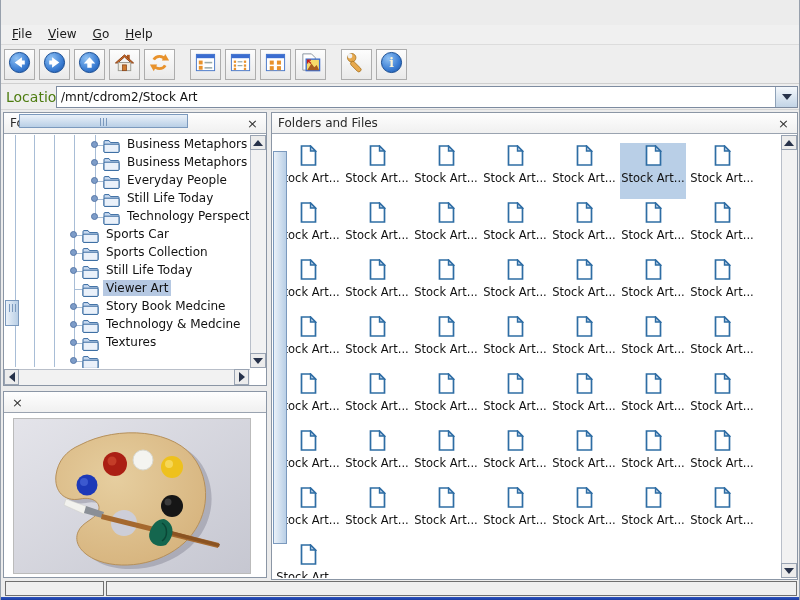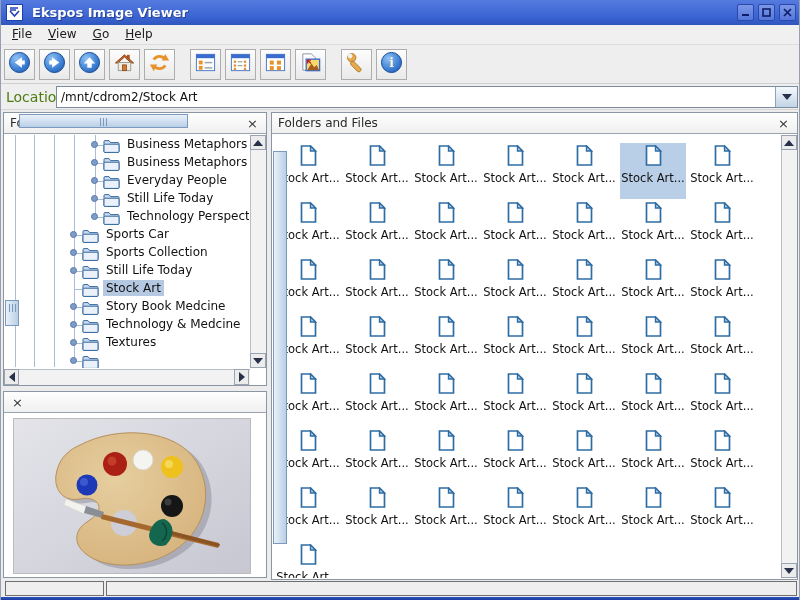--- a/index.html
+++ b/index.html
@@ -107,46 +107,20 @@
   #status-left  { left:4px;  width:99px; }
   #status-right { left:105px; width:691px; }
   #bottom-border { position:absolute; left:0; top:597px; width:800px; height:3px;
     background:linear-gradient(#2d53c0,#1c3da0); }
 </style>
 </head>
 <body>
 
 <div id="window">
 
-  <div id="titlebar">
-    <div id="app-icon">
-      <svg width="13" height="13" viewBox="0 0 13 13">
-        <path d="M2 2 h8 M2 4 h6" stroke="#2442b8" stroke-width="1.6" fill="none"></path>
-        <path d="M2 5 L6.5 10 L11 5" stroke="#2442b8" stroke-width="1.6" fill="none"></path>
-      </svg>
-    </div>
-    <span id="title-text">Ekspos Image Viewer</span>
-    <div id="win-controls">
-      <div class="win-btn">
-        <svg width="9" height="9" viewBox="0 0 9 9">
-            <rect x="1" y="6" width="7" height="2" fill="#0d1f66"></rect>
-          </svg>
-      </div>
-      <div class="win-btn">
-        <svg width="9" height="9" viewBox="0 0 9 9">
-            <rect x="1" y="1" width="7" height="7" fill="none" stroke="#0d1f66" stroke-width="1.6"></rect>
-          </svg>
-      </div>
-      <div class="win-btn">
-        <svg width="9" height="9" viewBox="0 0 9 9">
-            <path d="M1 1 L8 8 M8 1 L1 8" stroke="#0d1f66" stroke-width="1.7"></path>
-          </svg>
-      </div>
-    </div>
-  </div>
 
   <div id="menubar">
       <span class="menu-item"><u>F</u>ile</span>
       <span class="menu-item"><u>V</u>iew</span>
       <span class="menu-item"><u>G</u>o</span>
       <span class="menu-item"><u>H</u>elp</span>
     </div>
 
   <div id="toolbar">
       <div class="tb-btn">
@@ -347,21 +321,21 @@
         <div class="tree-folder" style="left:77px; top:129px;"><svg width="17" height="13" viewBox="0 0 17 13">
   <path d="M1 3 L1 1.6 Q1 0.6 2 0.6 L6 0.6 L7.6 2.6 L15 2.6 Q16 2.6 16 3.6 L16 11.4 Q16 12.4 15 12.4 L2 12.4 Q1 12.4 1 11.4 Z" fill="#c9daf0" stroke="#35689f" stroke-width="1"></path>
   <rect x="1" y="4.2" width="15" height="8.2" rx="1" fill="#eaf1fa" stroke="#35689f" stroke-width="1"></rect>
           </svg></div>
         <div class="tree-label" style="left:98px; top:127px;">Still Life Today</div>
         <div class="tree-hline" style="left:69px; top:154px; width:8px;"></div>
         <div class="tree-folder" style="left:77px; top:147px;"><svg width="17" height="13" viewBox="0 0 17 13">
   <path d="M1 3 L1 1.6 Q1 0.6 2 0.6 L6 0.6 L7.6 2.6 L15 2.6 Q16 2.6 16 3.6 L16 11.4 Q16 12.4 15 12.4 L2 12.4 Q1 12.4 1 11.4 Z" fill="#c9daf0" stroke="#35689f" stroke-width="1"></path>
   <rect x="1" y="4.2" width="15" height="8.2" rx="1" fill="#eaf1fa" stroke="#35689f" stroke-width="1"></rect>
           </svg></div>
-        <div class="tree-label selected" style="left:98px; top:145px;">Stock Art</div>
+        <div class="tree-label selected" style="left:98px; top:145px;">Viewer Art</div>
         <div class="tree-hline" style="left:69px; top:172px; width:8px;"></div>
         <div class="tree-handle" style="left:65px; top:168px;"></div>
         <div class="tree-folder" style="left:77px; top:165px;"><svg width="17" height="13" viewBox="0 0 17 13">
   <path d="M1 3 L1 1.6 Q1 0.6 2 0.6 L6 0.6 L7.6 2.6 L15 2.6 Q16 2.6 16 3.6 L16 11.4 Q16 12.4 15 12.4 L2 12.4 Q1 12.4 1 11.4 Z" fill="#c9daf0" stroke="#35689f" stroke-width="1"></path>
   <rect x="1" y="4.2" width="15" height="8.2" rx="1" fill="#eaf1fa" stroke="#35689f" stroke-width="1"></rect>
           </svg></div>
         <div class="tree-label" style="left:98px; top:163px;">Story Book Medcine</div>
         <div class="tree-hline" style="left:69px; top:190px; width:8px;"></div>
         <div class="tree-handle" style="left:65px; top:186px;"></div>
         <div class="tree-folder" style="left:77px; top:183px;"><svg width="17" height="13" viewBox="0 0 17 13">

